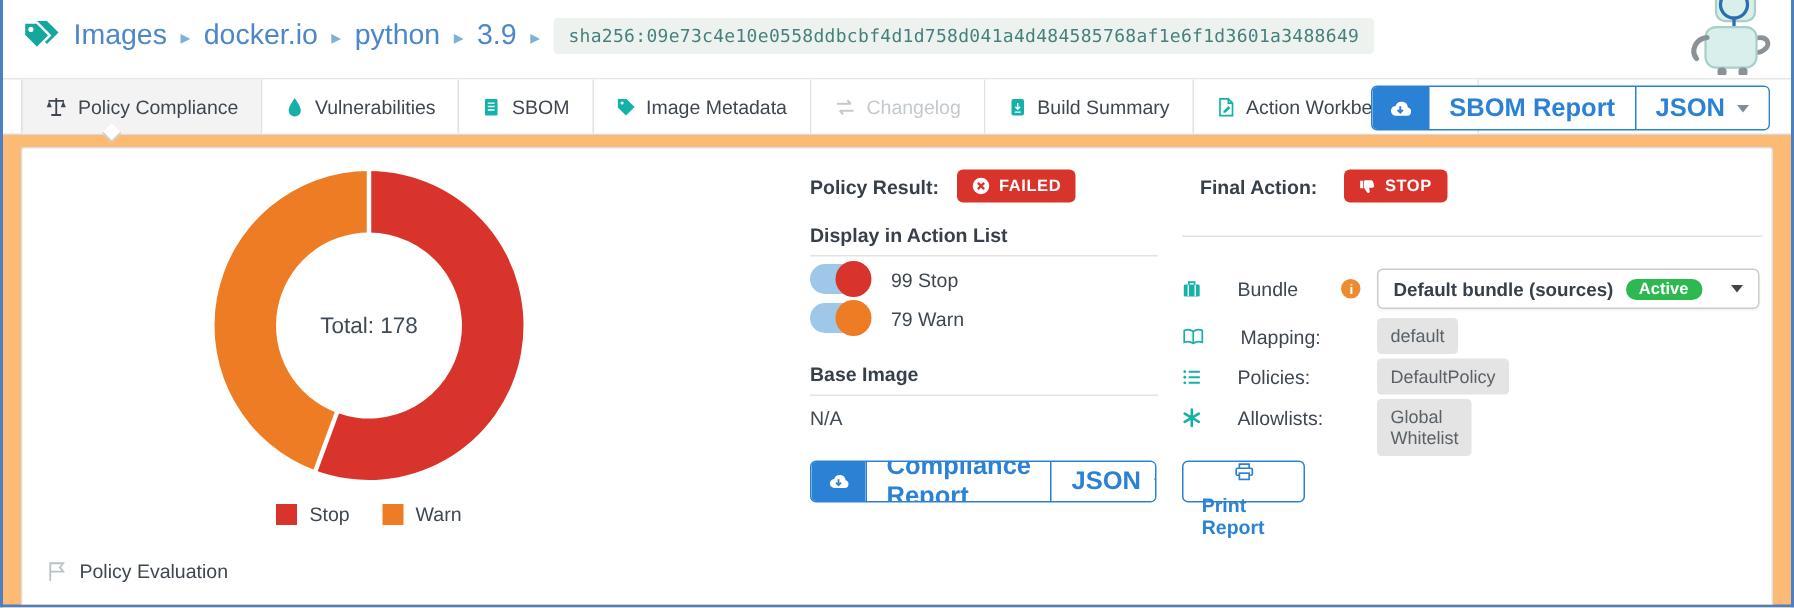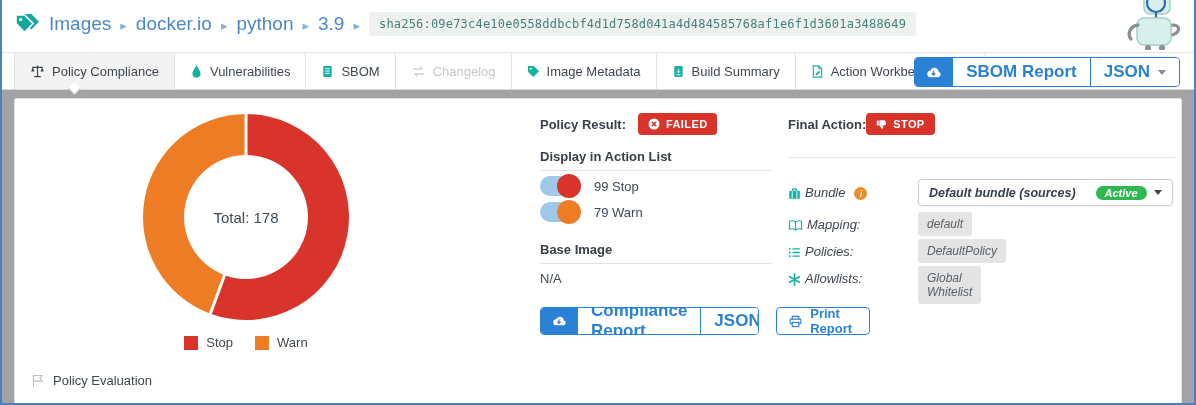--- a/index.html
+++ b/index.html
@@ -1,20 +1,20 @@
 <!DOCTYPE html>
 <html><head>
 <meta charset="utf-8">
 <style>
   * { margin:0; padding:0; box-sizing:border-box; }
   html,body { background:#fff; }
   body { font-family:"Liberation Sans","DejaVu Sans",sans-serif; color:#3f4a54; }
   #app {
     position:relative; width:1196px; height:405px; overflow:hidden;
-    background:#a3a3a3;
+    background:#fdba74;
     border-left:2px solid #4d80c0; border-right:2px solid #4d80c0; border-bottom:2px solid #4d80c0;
   }
   
   .header { position:absolute; left:0; top:0; right:0; height:52px; background:#fff; }
   .crumbs { position:absolute; left:12px; top:11px; display:flex; align-items:center; gap:9px; }
   .crumb { font-size:19px; color:#4d87c7; cursor:pointer; }
   .crumb-sep { font-size:13px; color:#7fb0d6; padding-top:2px; }
   .digest {
     font-family:"DejaVu Sans Mono","Liberation Mono",monospace; font-size:12px; color:#45807d;
     background:#eef2ef; border-radius:3px; padding:5px 10px; letter-spacing:.2px;
@@ -69,32 +69,32 @@
   .toggle.off { background:#ebebeb; }
   .toggle.off .knob { left:-1px; background:#7fccc6; }
   .knob.stop { background:#d9342b; }
   .knob.warn { background:#ee7c24; }
   .mid-col { position:absolute; left:525px; top:0; width:245px; }
   .right-col { position:absolute; left:773px; top:0; width:387px; }
   .abs { position:absolute; }
   .toggle-row { display:flex; align-items:center; gap:14px; font-size:13px; color:#3e4751; }
   .btn-group { display:inline-flex; border:1px solid #2b82d4; border-radius:4px; overflow:hidden; height:28px; background:#fff; }
   .btn-outline { display:inline-flex; align-items:center; gap:8px; border:1px solid #2b82d4; border-radius:4px;
-    height:28px; padding:0 12px; color:#2b82d4; font-weight:bold; font-size:13px; background:#fff; cursor:pointer; }
+    height:28px; padding:0 12px; color:#2b82d4; font-weight:bold; font-size:13px; background:#fff; cursor:pointer;flex-direction:column; }
   .link { color:#4a90d2; cursor:pointer; }
   .info-dot { display:inline-flex; align-items:center; justify-content:center; width:13px; height:13px;
     border-radius:50%; background:#ee8b2e; color:#fff; font-size:9px; font-weight:bold; margin-left:5px; }
   .info-dot::after { content:"i"; }
-  .bundle-row { display:flex; align-items:flex-end; gap:4px; font-size:13px; color:#3e4751;font-style:italic; }
+  .bundle-row { display:flex; align-items:center; gap:24px; font-size:13px; color:#3e4751; }
   .select-box { position:absolute; left:130px; width:255px; height:27px; background:#fff; border:1px solid #ccc;
     border-radius:4px; display:flex; align-items:center; padding:0 10px; cursor:pointer;
     box-shadow:0 1px 2px rgba(0,0,0,.05); top:-6px; }
   .select-box .sel-text { font-weight:bold; font-size:12.5px; color:#37404a; }
   .pill-green { background:#2eb850; color:#fff; font-size:11px; font-weight:bold; border-radius:10px;
-    padding:1px 9px; margin-left:20px; }
+    padding:1px 9px; margin-left:8px; }
   .sel-caret { margin-left:auto; border-top-color:#444; }
   .chip { display:inline-block; background:#e4e4e4; color:#5a6268; font-size:12px; border-radius:3px;
     padding:5px 9px; }
   .chip-slot { position:absolute; left:130px; top:-5px; }
   .footer-left { position:absolute; left:16px; top:274px; display:flex; align-items:center; gap:8px;
     font-size:13px; color:#3e4751; }
   .footer-right { position:absolute; right:22px; top:272px; display:flex; align-items:center; gap:16px;
     font-size:13px; color:#a0aab1; }
   .icon { display:inline-flex; align-items:center; justify-content:center; }
 </style>
@@ -156,36 +156,36 @@
     </div>
     <div class="tab">
       <span class="icon">
         <svg width="13" height="13" viewBox="0 0 14 14">
           <rect x="2.5" y="1" width="9" height="12" rx="1" fill="#14b1a7"></rect>
           <path d="M4.5 4h5M4.5 6.5h5M4.5 9h5" stroke="#fff" stroke-width="1"></path>
         </svg>
       </span>
       <span>SBOM</span>
     </div>
+    <div class="tab">
+      <span class="icon">
+        <svg width="13" height="13" viewBox="0 0 14 14">
+          <path d="M1 7.2V1h6.2L13 6.8 6.8 13Z" fill="#14b1a7"></path>
+          <circle cx="4" cy="4" r="1.1" fill="#fff"></circle>
+        </svg>
+      </span>
+      <span>Image Metadata</span>
+    </div>
     <div class="tab disabled">
       <span class="icon">
         <svg width="15" height="13" viewBox="0 0 16 14">
           <path d="M2 4.5h10M12 4.5 9.5 2M14 9.5H4M4 9.5 6.5 12" stroke="#c3c9cd" stroke-width="1.4" fill="none"></path>
         </svg>
       </span>
       <span>Changelog</span>
-    </div>
-    <div class="tab">
-      <span class="icon">
-        <svg width="13" height="13" viewBox="0 0 14 14">
-          <path d="M1 7.2V1h6.2L13 6.8 6.8 13Z" fill="#14b1a7"></path>
-          <circle cx="4" cy="4" r="1.1" fill="#fff"></circle>
-        </svg>
-      </span>
-      <span>Image Metadata</span>
     </div>
     <div class="tab">
       <span class="icon">
         <svg width="13" height="13" viewBox="0 0 14 14">
           <rect x="2.5" y="1" width="9" height="12" rx="1.5" fill="#14b1a7"></rect>
           <path d="M7 4v4M5.3 6.6 7 8.4 8.7 6.6M4.8 10.5h4.4" stroke="#fff" stroke-width="1" fill="none"></path>
         </svg>
       </span>
       <span>Build Summary</span>
     </div>
@@ -302,21 +302,21 @@
               <rect x="1.2" y="4.5" width="11.6" height="5" rx="1" fill="none" stroke="#2b82d4" stroke-width="1.2"></rect>
               <rect x="3.5" y="8" width="7" height="4.5" fill="#fff" stroke="#2b82d4" stroke-width="1.2"></rect>
             </svg>
           </span>
           <span>Print Report</span>
         </span>
       </div>
     </div>
 
     <div class="right-col">
-      <div class="abs" style="top:14px; left:0; display:flex; align-items:center; gap:0;">
+      <div class="abs" style="top:14px; left:12px; display:flex; align-items:center; gap:18px;">
         <span class="row-label">Final Action:</span>
         <span class="badge-red">
           <span class="icon">
             <svg width="11" height="11" viewBox="0 0 14 14">
               <path d="M1 2h2.6v6.2H1Z" fill="#fff"></path>
               <path d="M4.3 8V2.4c0-.5.4-.9.9-.9h5c.8 0 1.5.5 1.7 1.3l.9 3c.3 1-.5 2.1-1.6 2.1H8.6l.5 2.9c.1.8-.5 1.5-1.3 1.5-.4 0-.8-.2-1-.6Z" fill="#fff"></path>
             </svg>
           </span>
           <span>STOP</span>
         </span>

